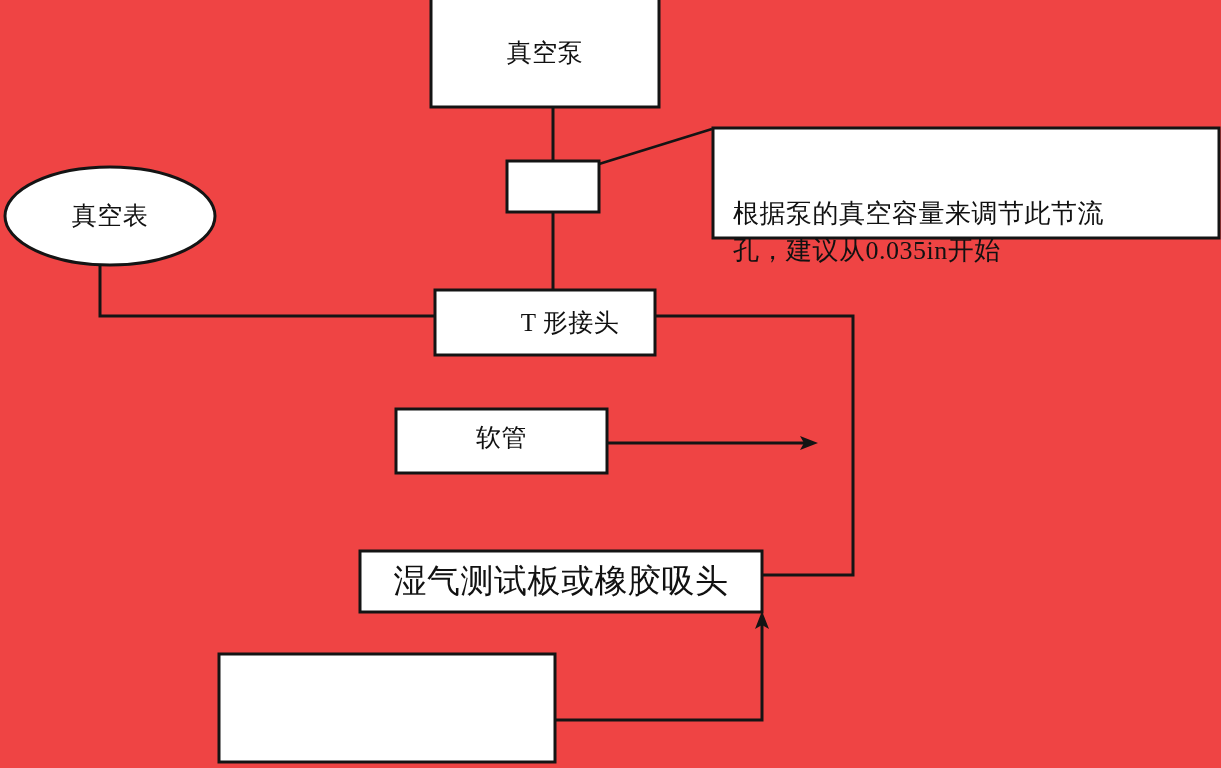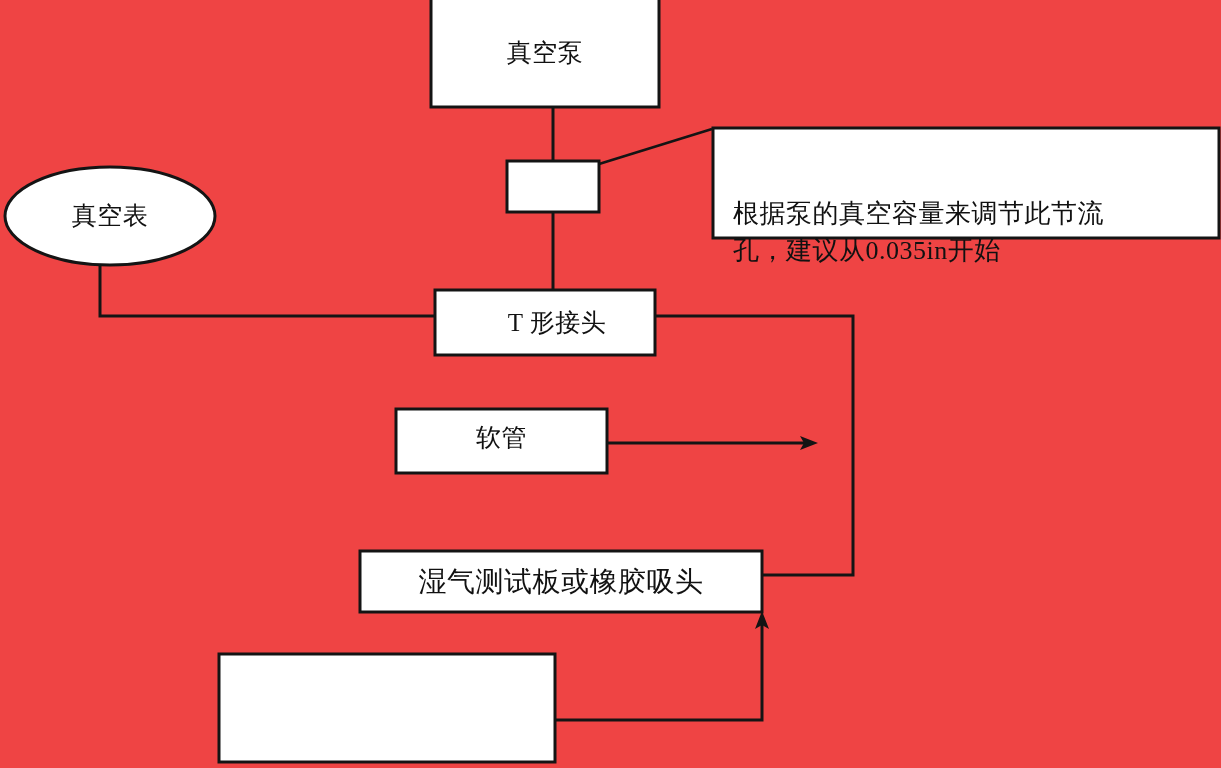--- a/index.html
+++ b/index.html
@@ -102,20 +102,20 @@
 
   <div class="node-label" style="left:431px; top:-2px; width:228px; height:109px;">真空泵</div>
 
   <div class="node-label" style="left:507px; top:161px; width:92px; height:51px;"></div>
 
   <div class="node-label label-left" style="left:733px; top:132px; width:480px; height:110px; font-size:26px; line-height:1.42;margin-top:46px;">根据泵的真空容量来调节此节流
 孔，建议从0.035in开始</div>
 
   <div class="node-label" style="left:5px; top:167px; width:210px; height:98px;">真空表</div>
 
-  <div class="node-label" style="left:447px; top:290px; width:220px; height:65px;text-align:right;">T 形接头</div>
+  <div class="node-label" style="left:460px; top:290px; width:220px; height:65px;text-align:right;">T 形接头</div>
 
   <div class="node-label" style="left:396px; top:409px; width:211px; height:58px;">软管</div>
 
-  <div class="node-label" style="left:360px; top:551px; width:402px; height:61px; font-size:28px;">湿气测试板或橡胶吸头</div>
+  <div class="node-label" style="left:360px; top:551px; width:402px; height:61px; font-size:33px;">湿气测试板或橡胶吸头</div>
 
 
 </div>
 
 </body></html>

